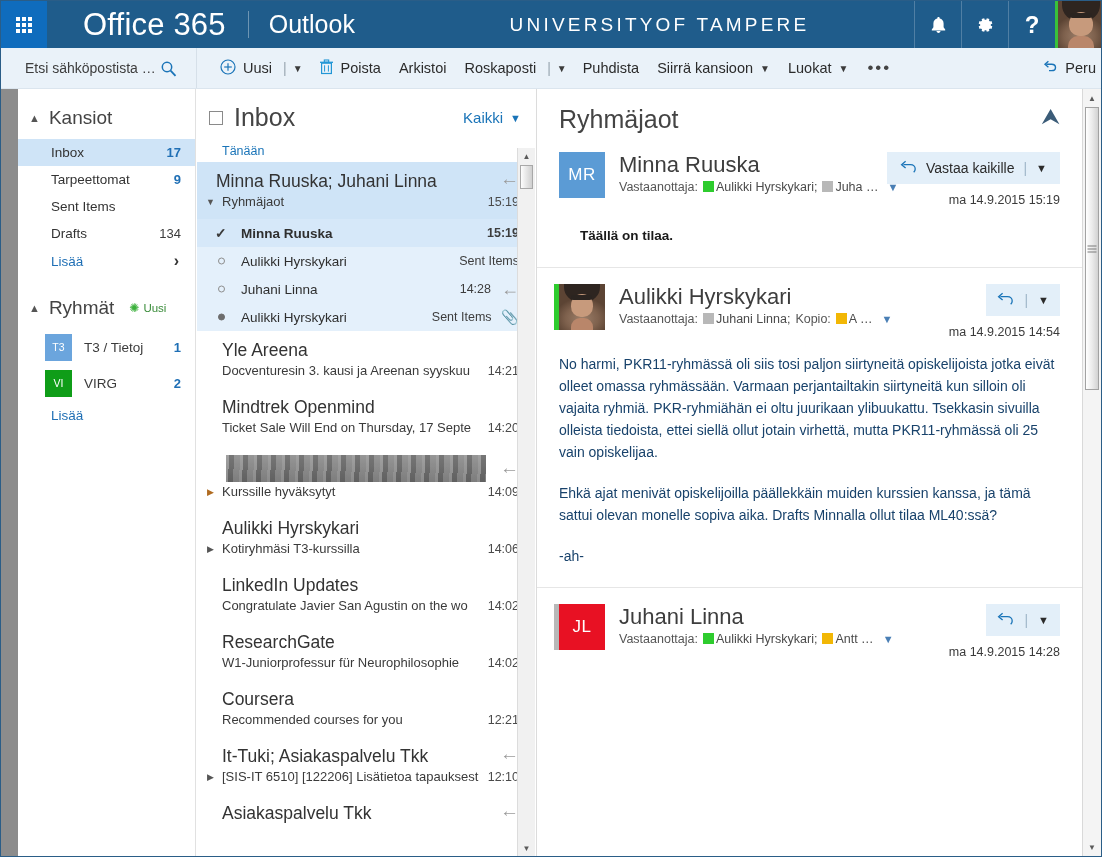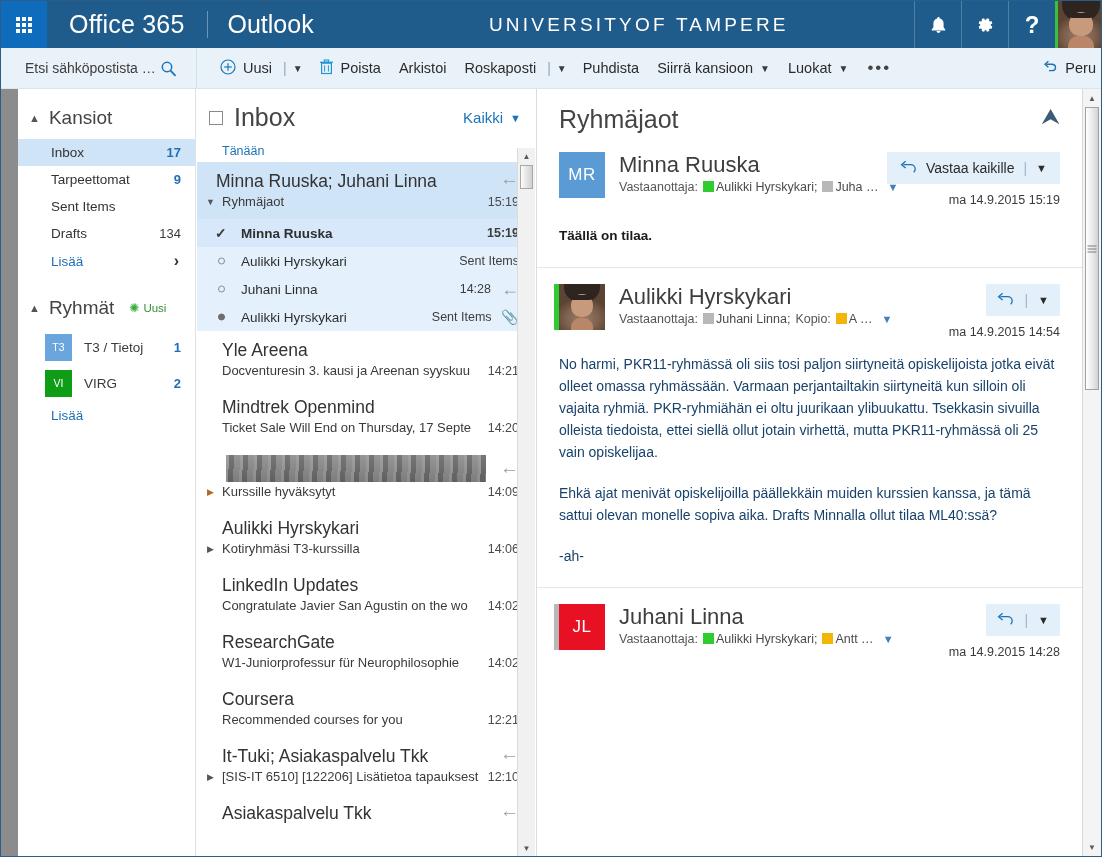--- a/index.html
+++ b/index.html
@@ -34,22 +34,22 @@
   }
   .waffle .grid {
     display: grid;
     grid-template-columns: repeat(3, 4px);
     grid-template-rows: repeat(3, 4px);
     gap: 2px;
   }
   .waffle .grid i { background: #fff; display: block; width: 4px; height: 4px; }
   .brand-o365 {
     display: flex; align-items: center;
-    padding: 0 22px 0 22px;
-    color: #fff; font-size: 25px; font-weight: 300;
+    padding: 0 22px 0 36px;
+    color: #fff; font-size: 31px; font-weight: 300;
     letter-spacing: .2px;
     white-space: nowrap;
   }
   .suite-sep {
     width: 1px; background: rgba(255,255,255,.35);
     margin: 10px 0;
   }
   .brand-app {
     display: flex; align-items: center;
     padding: 0 20px;
@@ -403,21 +403,21 @@
     white-space: nowrap;
   }
   .replybtn .divider { color: #9fb6c9; }
   .replybtn .chev { color: #2b2b2b; font-size: 11px; }
   .replybtn.icononly { padding: 7px 11px; gap: 10px; }
   .mb-date { font-size: 12.5px; color: #3b3b3b; margin-top: 9px; white-space: nowrap; }
   .mb-text {
     font-size: 14px; color: #18426b; line-height: 22px;
     padding: 14px 4px 6px 0px; margin-left: 0px;
   }
-  .mb-text.first { color: #1a1a1a; font-weight: bold; font-size: 13.5px; padding-top: 18px; }
+  .mb-text.first { color: #1a1a1a; font-weight: bold; font-size: 13.5px; padding-top: 18px; margin-left: 21px; }
   .mb-text p { margin: 0 0 19px 0; }
   .mb-text p:last-child { margin-bottom: 0; }
 
   
   .win-scroll {
     position: absolute; right: 0; top: 88px;
     width: 19px; bottom: 0;
     background: #f4f4f4; border-left: 1px solid #d9d9d9;
   }
   .win-scroll .sb-thumb2 {

